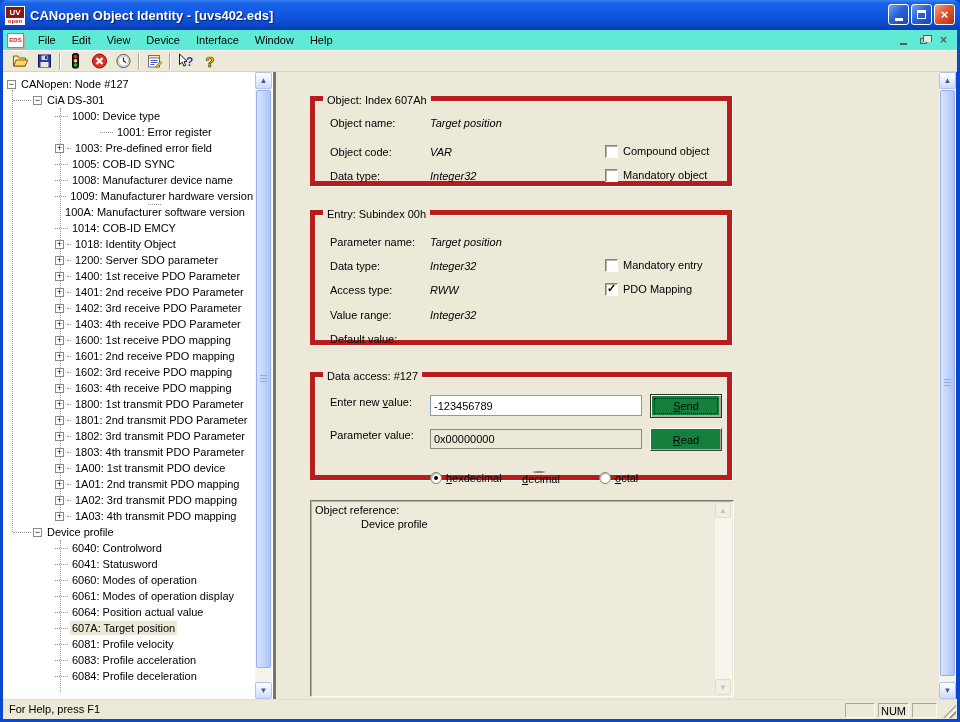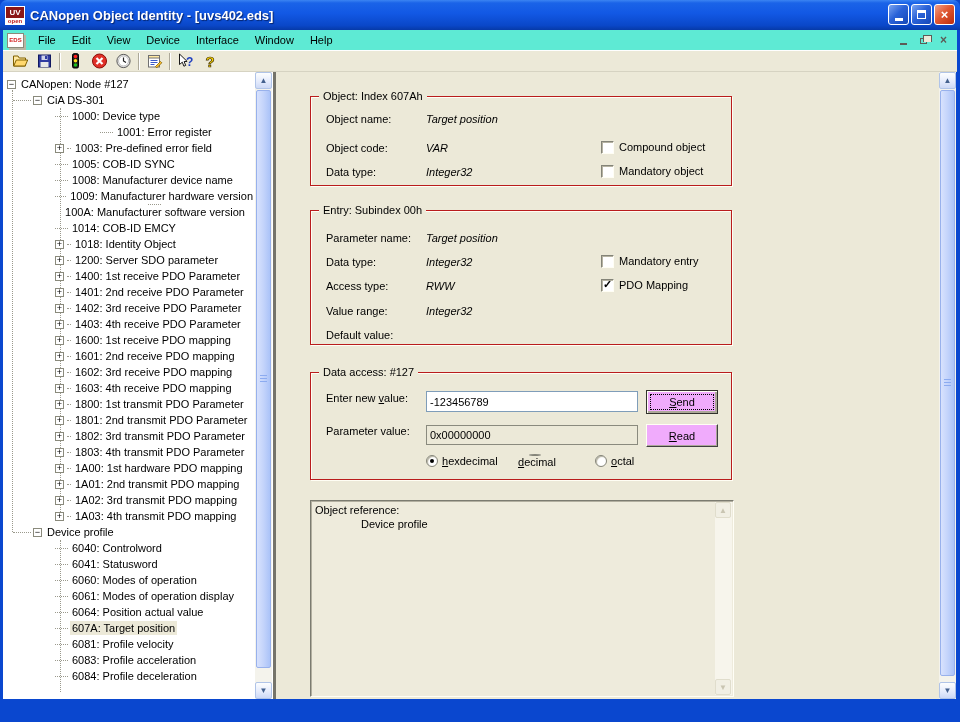--- a/index.html
+++ b/index.html
@@ -52,40 +52,40 @@
     display:flex;align-items:center;justify-content:center;font-size:9px;line-height:7px;margin-right:3px;z-index:2;}
   .stub{height:0;border-bottom:1px dotted #9a998c;margin-right:2px;}
   .tlabel{padding:1px 2px;}
   .trow.sel .tlabel{background:#ece9d8;}
 
   .splitter{position:absolute;left:272px;top:72px;width:4px;height:627px;background:#75746a;border-left:1px solid #fff;}
 
   .right-panel{position:absolute;left:276px;top:72px;width:663px;height:627px;background:#ece9d8;}
 
   
-  .groupbox{position:absolute;border:1px solid #b91c1c;box-shadow:1px 1px 0 #fffef4, inset 1px 1px 0 #fffef4;}
+  .groupbox{position:absolute;border:5px solid #b91c1c;box-shadow:1px 1px 0 #fffef4, inset 1px 1px 0 #fffef4;}
   .gb-title{position:absolute;top:-8px;left:8px;background:#ece9d8;padding:0 4px;line-height:14px;}
   .flabel{position:absolute;left:15px;line-height:14px;}
   .fvalue{position:absolute;left:115px;line-height:14px;font-style:italic;}
   .cbrow{position:absolute;left:290px;display:flex;align-items:center;height:14px;}
   .cb{width:13px;height:13px;background:#fff;border:1px solid;border-color:#848478 #fffef4 #fffef4 #848478;
     box-shadow:inset 1px 1px 0 #b6b3a2;display:flex;align-items:center;justify-content:center;margin-right:5px;}
   .cb .mark{display:none;font-size:11px;font-weight:bold;line-height:9px;margin-top:-1px;}
   .cb.on .mark{display:block;}
-  .radio{display:flex;align-items:center;position:absolute;height:14px;}
+  .radio{display:flex;align-items:center;position:absolute;height:14px;margin-top:13px;}
   .rcirc{width:12px;height:12px;border-radius:50%;background:#fff;border:1px solid #848478;
     box-shadow:inset 1px 1px 1px #b6b3a2;display:flex;align-items:center;justify-content:center;margin-right:4px;}
   .rdot{width:4px;height:4px;border-radius:50%;background:#000;display:none;}
   .rcirc.on .rdot{display:block;}
   .u{text-decoration:underline;}
 
   .txtinput{position:absolute;border:1px solid #7f9db9;background:#fff;font-family:"Liberation Sans",sans-serif;
     font-size:11px;padding:0 3px;margin:0;}
   .txtinput[readonly]{background:#ece9d8;border-color:#8a8a7e;color:#000;}
-  .btn{position:absolute;background:#f0abfc;font-size:11px;display:flex;align-items:center;justify-content:center;cursor:default;}
+  .btn{position:absolute;background:#15803d;font-size:11px;display:flex;align-items:center;justify-content:center;cursor:default;}
   .btn-read{border:1px solid;border-color:#fffef4 #404040 #404040 #fffef4;box-shadow:inset -1px -1px 0 #aca899;}
   .btn-send{border:1px solid #32322c;box-shadow:inset 1px 1px 0 #fffef4, inset -2px -2px 0 #aca899;position:relative;}
   .btn-send:after{content:"";position:absolute;left:3px;right:3px;top:3px;bottom:3px;border:1px dotted #000;}
 
   .objref{position:absolute;background:#eeebdc;border:1px solid;border-color:#7b7b70 #fffef6 #fffef6 #7b7b70;
     box-shadow:inset 1px 1px 0 #b2afa0;}
   .objref .l1{position:absolute;left:4px;top:3px;}
   .objref .l2{position:absolute;left:50px;top:17px;}
 
   
@@ -335,21 +335,21 @@
           <span class="tlabel">1802: 3rd transmit PDO Parameter</span>
         </div>
         <div class="trow" style="padding-left: 52px;">
           <span class="expander">+</span>
           <span class="stub" style="width: 4px;"></span>
           <span class="tlabel">1803: 4th transmit PDO Parameter</span>
         </div>
         <div class="trow" style="padding-left: 52px;">
           <span class="expander">+</span>
           <span class="stub" style="width: 4px;"></span>
-          <span class="tlabel">1A00: 1st hardware PDO mapping</span>
+          <span class="tlabel">1A00: 1st transmit PDO device</span>
         </div>
         <div class="trow" style="padding-left: 52px;">
           <span class="expander">+</span>
           <span class="stub" style="width: 4px;"></span>
           <span class="tlabel">1A01: 2nd transmit PDO mapping</span>
         </div>
         <div class="trow" style="padding-left: 52px;">
           <span class="expander">+</span>
           <span class="stub" style="width: 4px;"></span>
           <span class="tlabel">1A02: 3rd transmit PDO mapping</span>
@@ -496,14 +496,23 @@
   </div>
 
   <div class="sb" style="left:939px;top:72px;height:627px;">
     <div class="sb-btn up">▲</div>
     <div class="sb-thumb" style="top:18px;height:586px;">
         <div class="sb-grip"></div>
       </div>
     <div class="sb-btn dn">▼</div>
   </div>
 
+  <div class="statusbar">
+    <span class="sb-msg">For Help, press F1</span>
+    <div class="scell" style="left:842px;width:30px;"></div>
+    <div class="scell" style="left:875px;width:31px;">
+        <span>NUM</span>
+      </div>
+    <div class="scell" style="left:909px;width:25px;"></div>
+    <div class="grip"></div>
+  </div>
 
 </div>
 
 </body></html>

